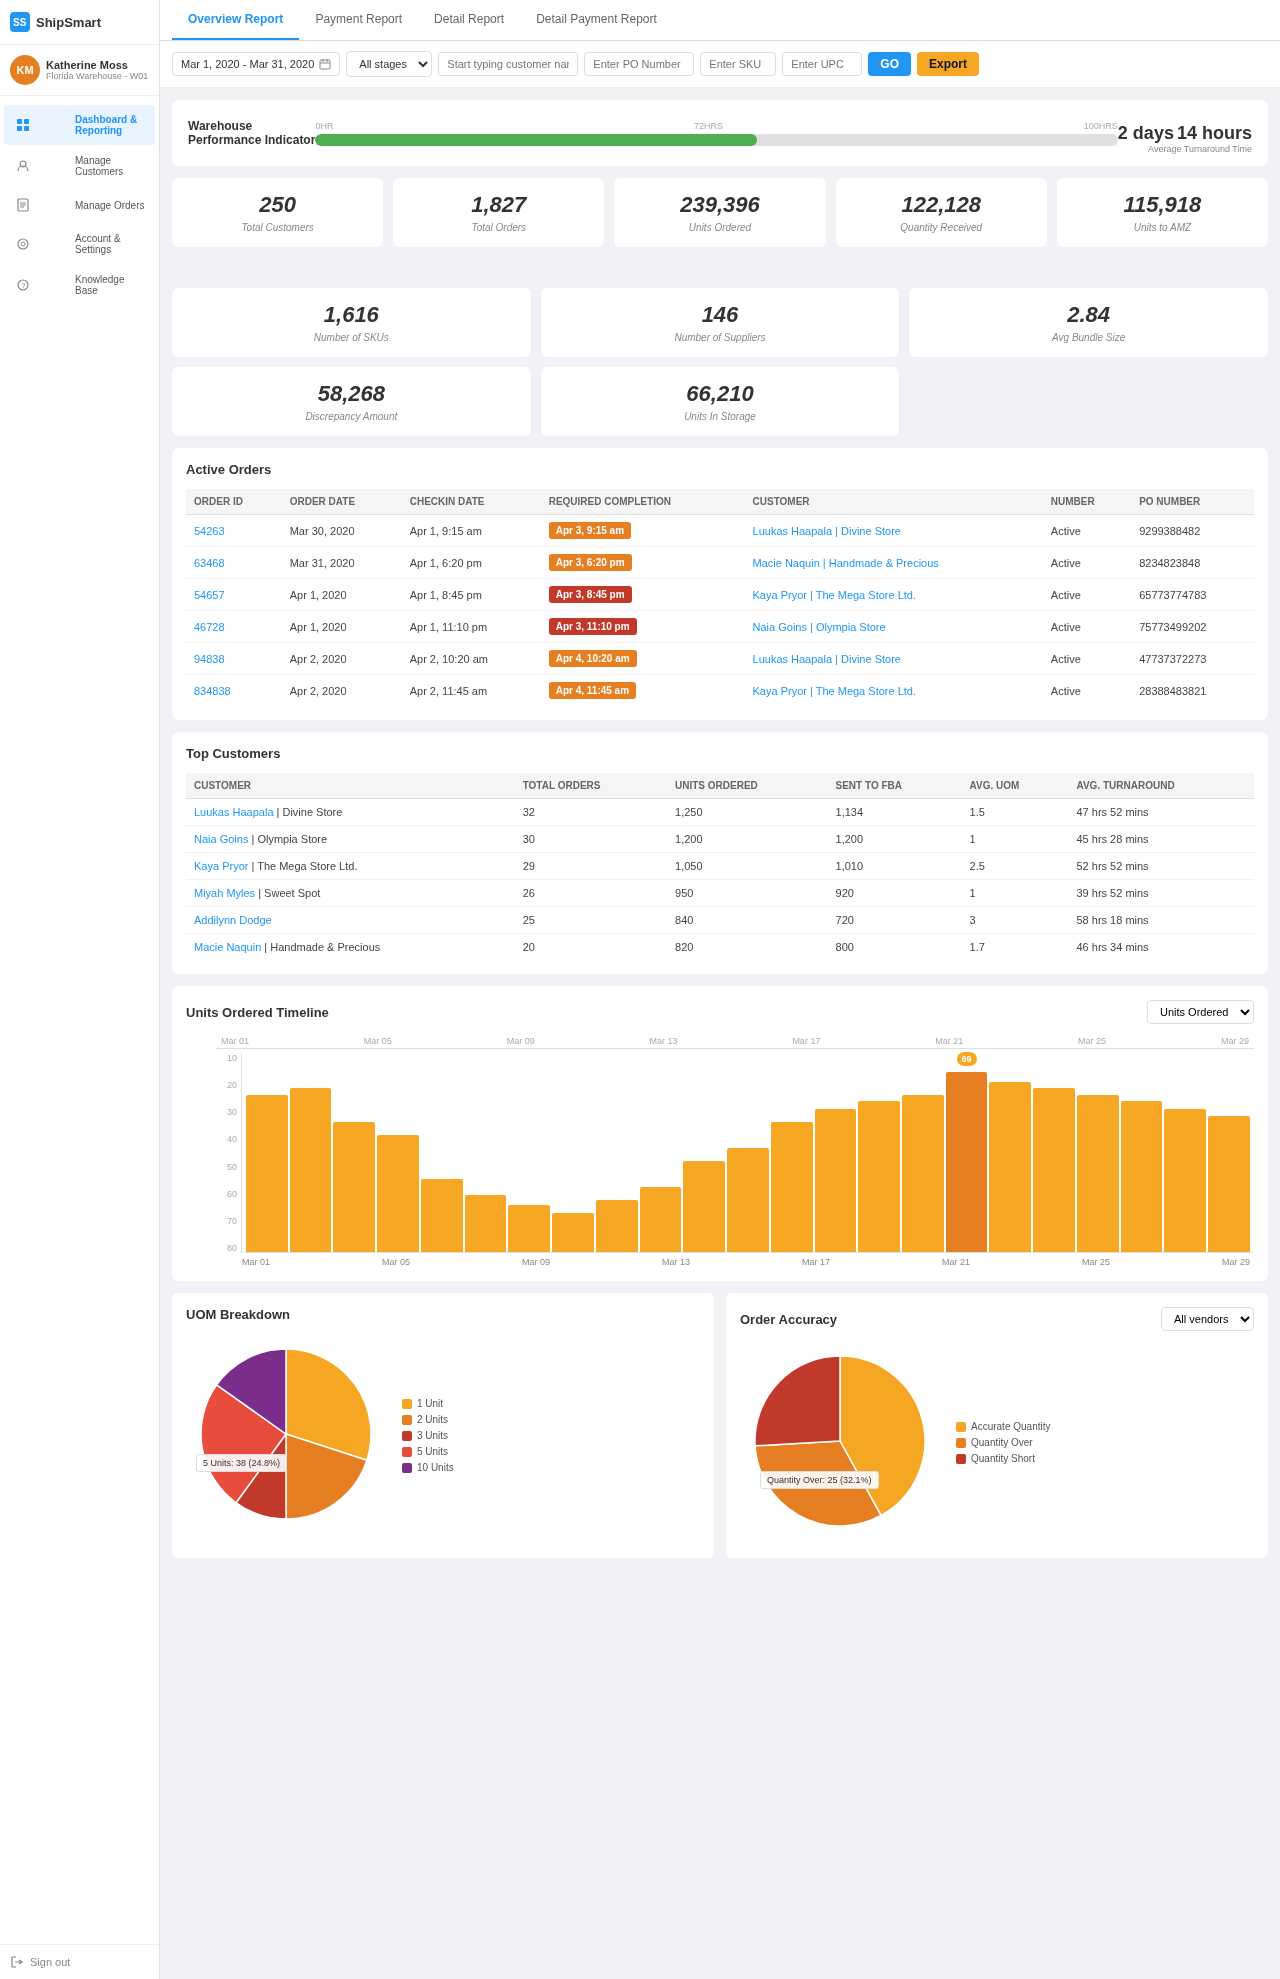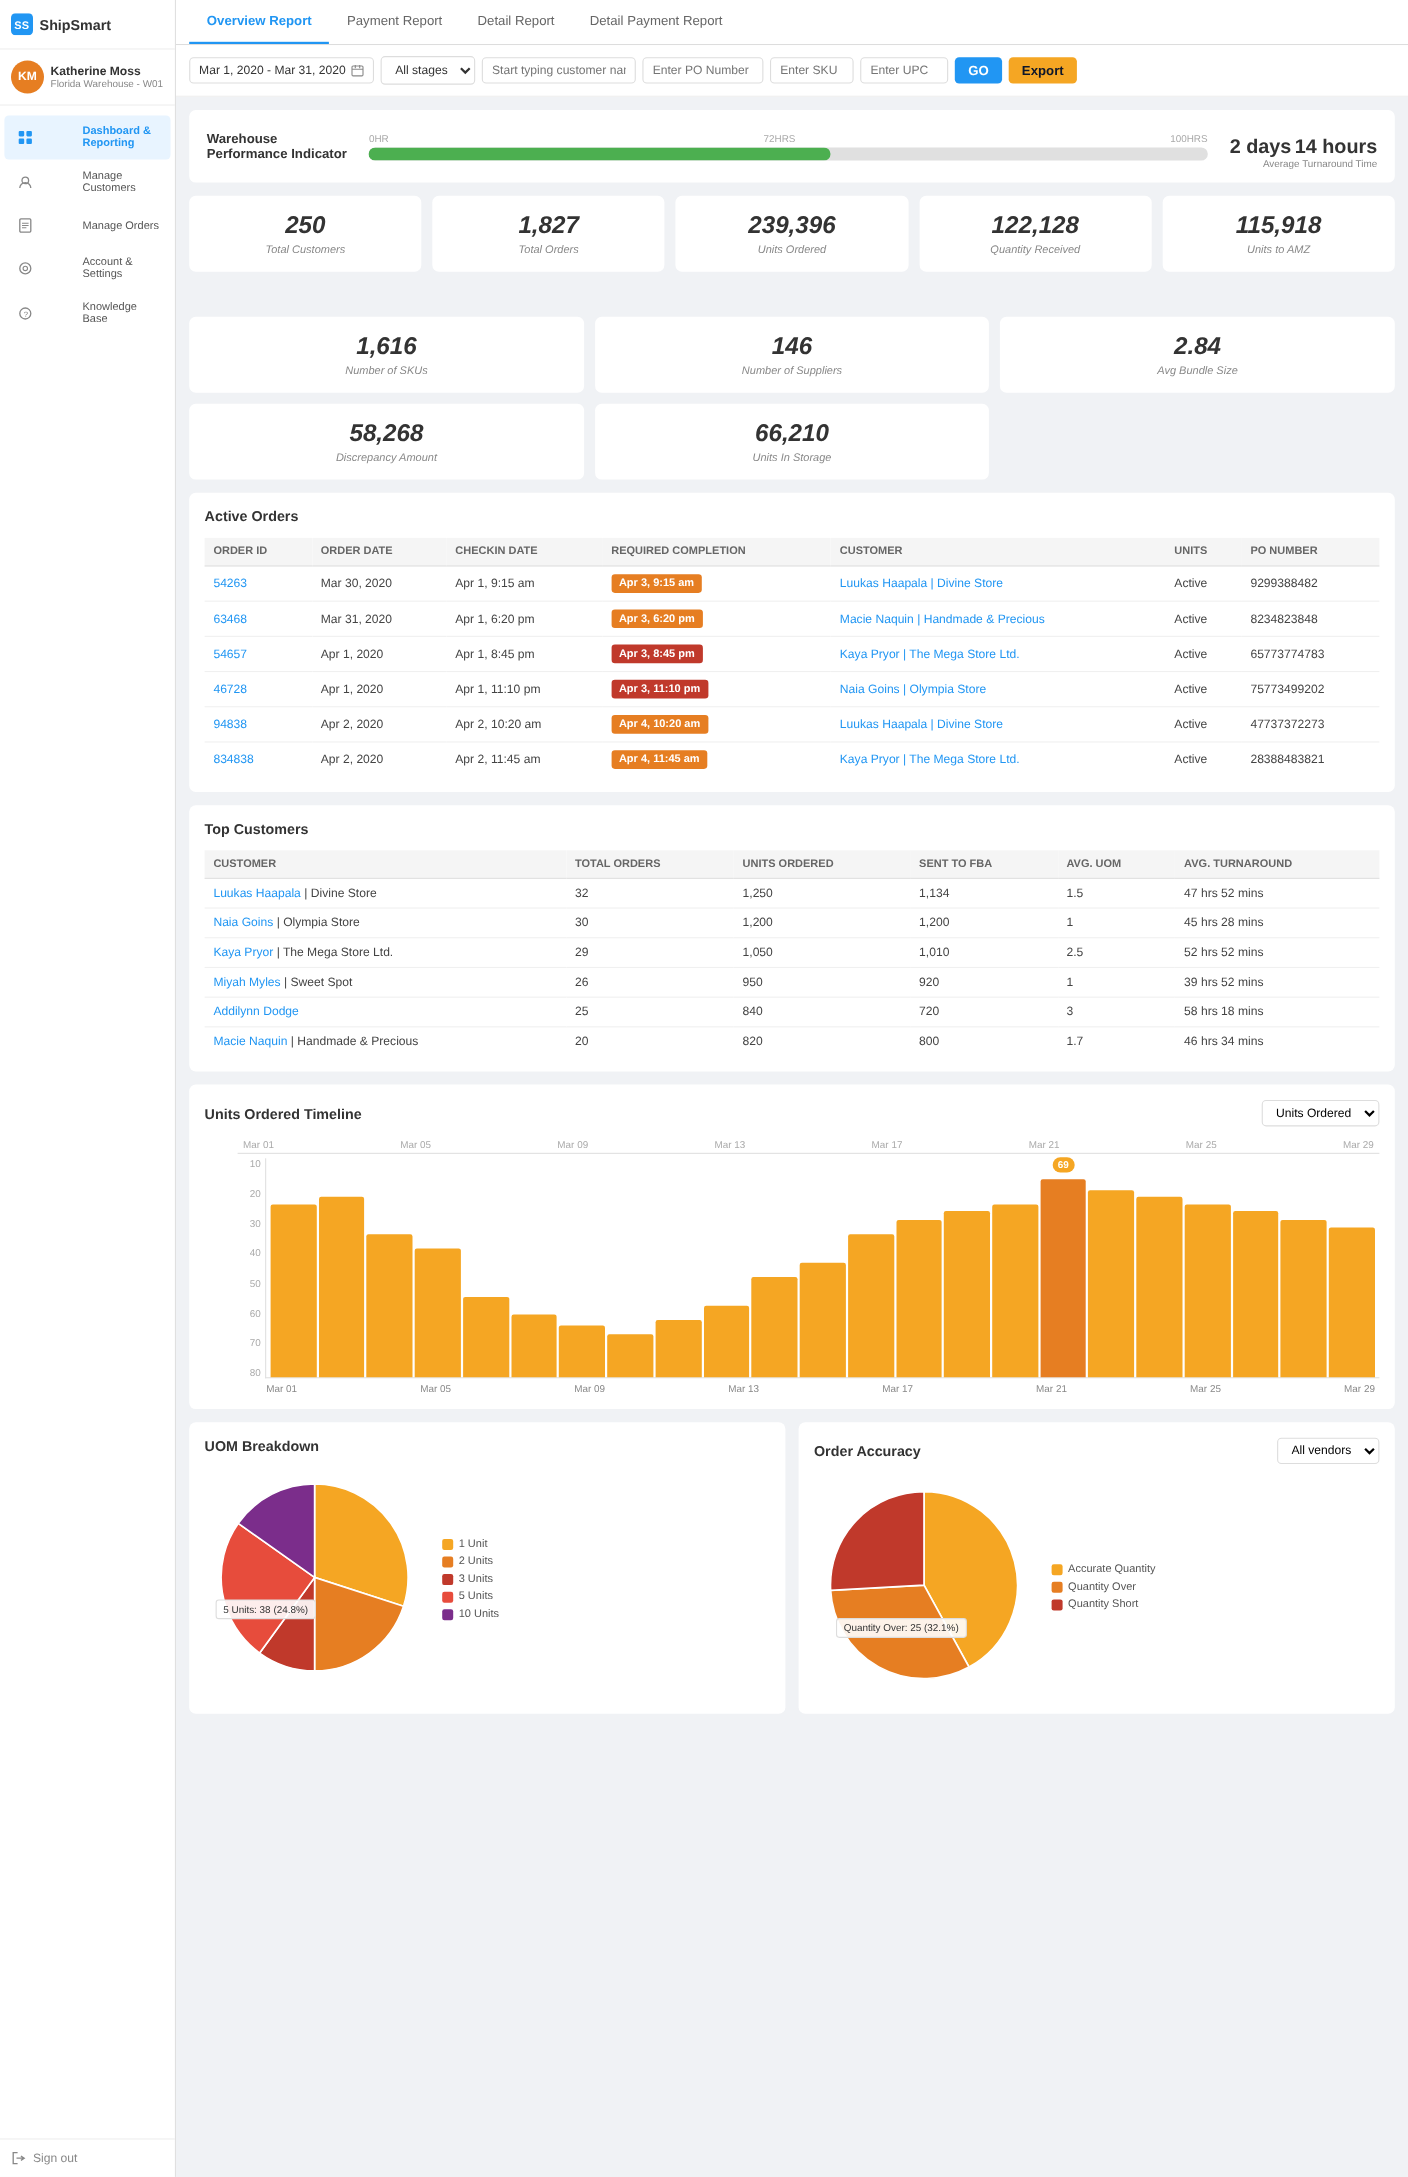--- a/index.html
+++ b/index.html
@@ -39,21 +39,21 @@
     .stage-select { border: 1px solid #ddd; border-radius: 4px; padding: 5px 8px; font-size: 11px; background: #fff; color: #333; cursor: pointer; }
     .filter-input { border: 1px solid #ddd; border-radius: 4px; padding: 5px 8px; font-size: 11px; color: #aaa; background: #fff; }
     .filter-input-wide { width: 140px; }
     .btn-go { background: #2196f3; color: #fff; border: none; border-radius: 4px; padding: 5px 12px; font-size: 12px; font-weight: 600; cursor: pointer; }
     .btn-export { background: #f5a623; color: #0f172a; border: none; border-radius: 4px; padding: 5px 12px; font-size: 12px; font-weight: 600; cursor: pointer; }
 
     
     .content { padding: 12px; flex: 1; }
 
     
-    .perf-bar { background: #fff; border-radius: 6px; padding: 12px 16px; margin-bottom: 12px; display: flex; align-items: center; gap: 20px; }
+    .perf-bar { background: #fff; border-radius: 6px; padding: 12px 16px; margin-bottom: 12px; display: flex; align-items: center; }
     .perf-bar-track { flex: 1; position: relative; }
     .perf-bar-labels { display: flex; justify-content: space-between; font-size: 9px; color: #aaa; margin-bottom: 3px; }
     .perf-bar-bg { height: 12px; background: #e0e0e0; border-radius: 6px; overflow: hidden; }
     .perf-bar-fill { height: 100%; background: #4caf50; border-radius: 6px; width: 55%; }
     .perf-time { font-size: 11px; color: #555; text-align: right; white-space: nowrap; margin-top: 11px; }
     .perf-time-big { font-size: 18px; font-weight: 700; color: #333; }
     .perf-time-sub { font-size: 9px; color: #888; }
 
     
     .stat-cards { display: grid; grid-template-columns: repeat(5, 1fr); gap: 10px; margin-bottom: 12px; }
@@ -267,21 +267,21 @@
     <div class="section-card">
       <div class="section-title">Active Orders</div>
       <table class="data-table">
         <thead>
           <tr>
             <th>ORDER ID</th>
             <th>ORDER DATE</th>
             <th>CHECKIN DATE</th>
             <th>REQUIRED COMPLETION</th>
             <th>CUSTOMER</th>
-            <th>UNITS</th>
+            <th>NUMBER</th>
             <th>PO NUMBER</th>
           </tr>
         </thead>
         <tbody id="active-orders-body">
         <tr>
     <td><span class="link-text">54263</span></td>
     <td>Mar 30, 2020</td>
     <td>Apr 1, 9:15 am</td>
     <td><span class="req-badge req-orange">Apr 3, 9:15 am</span></td>
     <td><span class="link-text">Luukas Haapala | Divine Store</span></td>

